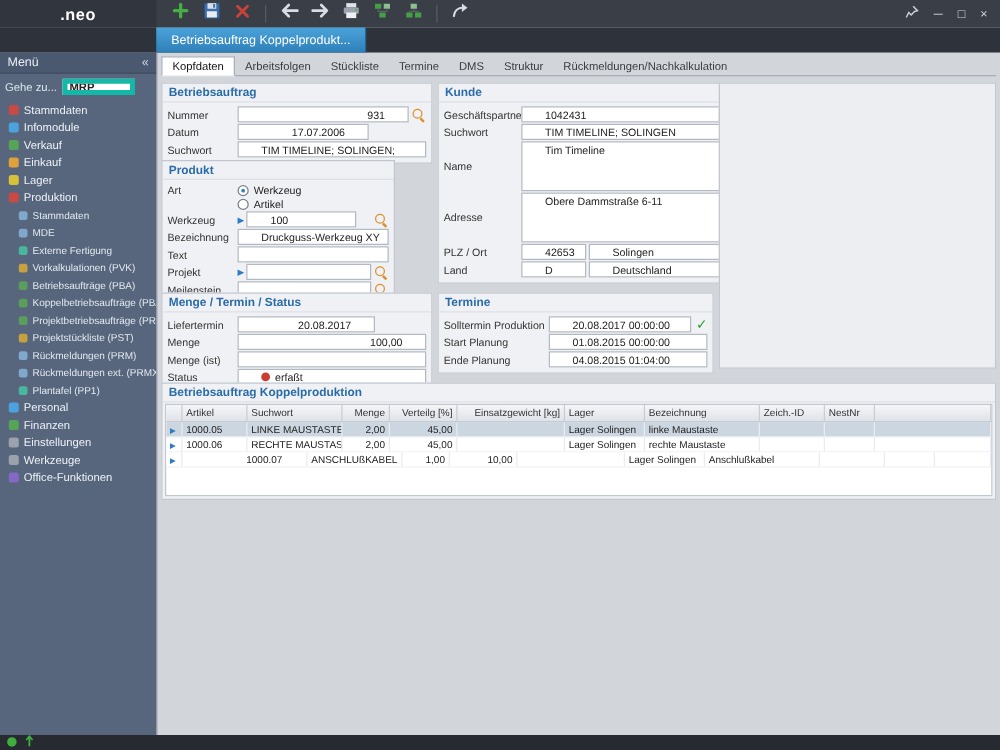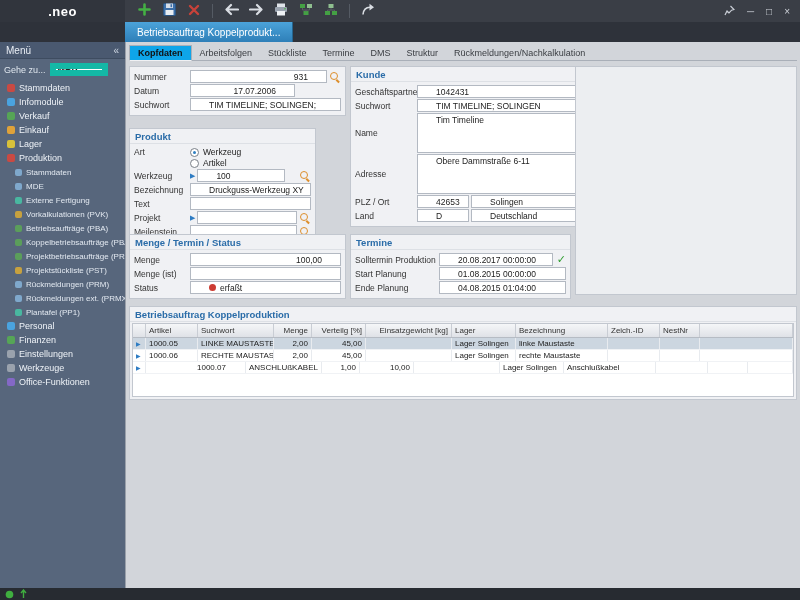--- a/index.html
+++ b/index.html
@@ -20,39 +20,39 @@
   .tabbar{position:absolute;top:22px;left:0;right:0;height:20px;background:#2e323a;z-index:5;}
   .doc-tab{position:absolute;left:125px;top:0;height:20px;background:linear-gradient(#4ba3da,#2e7fb8);
     color:#fff;font-size:10px;display:flex;align-items:center;padding:0 12px;border-right:1px solid #25658f;}
 
   
   .sidebar{position:absolute;top:42px;left:0;width:125px;bottom:12px;background:#57667c;z-index:4;overflow:hidden;}
   .menu-header{height:17px;background:#4a5970;border-bottom:1px solid #3e4c60;color:#e8edf4;font-size:10px;
     display:flex;align-items:center;padding:0 6px;}
   .menu-header .collapse{margin-left:auto;cursor:pointer;font-size:10px;color:#cdd6e2;}
   .goto-row{display:flex;align-items:center;gap:4px;padding:4px 4px;color:#dfe6ee;font-size:9px;}
-  .goto-input{width:58px;height:13px;background:#fff;border:6px solid #14b8a6;font-size:9px;padding:0 2px;
+  .goto-input{width:58px;height:13px;background:#fff;border:4px solid #14b8a6;font-size:9px;padding:0 2px;
     color:#222;font-family:inherit;font-weight:bold;}
   .menu-list{margin-top:1px;}
   .menu-item{height:14px;display:flex;align-items:center;gap:4px;padding-left:7px;color:#eef2f7;font-size:9px;
     white-space:nowrap;overflow:hidden;cursor:pointer;}
   .menu-item.sub{padding-left:15px;font-size:8px;color:#e3e9f1;}
   .mi-icon{width:8px;height:8px;border-radius:2px;flex:none;}
   .menu-item.sub .mi-icon{width:7px;height:7px;}
 
   
   .statusbar{position:absolute;left:0;right:0;bottom:0;height:12px;background:#272b31;display:flex;
     align-items:center;gap:5px;padding-left:5px;z-index:5;}
 
   
   .main{position:absolute;top:42px;left:125px;right:0;bottom:12px;background:#d2d5da;border-left:1px solid #9aa0aa;}
   .content-tabs{position:absolute;top:3px;left:3px;right:3px;height:16px;display:flex;align-items:flex-end;
     border-bottom:1px solid #a9afb8;}
   .ctab{font-size:9px;padding:2px 8px;color:#3a3d42;cursor:pointer;white-space:nowrap;}
-  .ctab.active{background:#0ea5e9;border:1px solid #a9afb8;border-bottom:1px solid #f0f1f4;font-weight:bold;color:#111;
+  .ctab.active{background:#ffffff;border:1px solid #a9afb8;border-bottom:1px solid #f0f1f4;font-weight:normal;color:#111;
     margin-bottom:-1px;}
 
   .section{position:absolute;background:#f0f1f4;border:1px solid #c2c7cf;}
   .section-title{color:#2a6ca8;font-size:9.5px;font-weight:bold;padding:2px 5px 1px;border-bottom:1px solid #dde0e5;}
   .section-body{padding:3px 4px 3px 4px;}
 
   .frow{display:flex;align-items:center;margin-bottom:1px;position:relative;}
   .flabel{width:56px;flex:none;font-size:8.5px;color:#333;overflow:hidden;white-space:nowrap;}
   .sec-kunde .flabel{width:62px;}
   .sec-termine .flabel{width:84px;}
@@ -282,20 +282,21 @@
       <div class="ctab active">Kopfdaten</div>
       <div class="ctab">Arbeitsfolgen</div>
       <div class="ctab">Stückliste</div>
       <div class="ctab">Termine</div>
       <div class="ctab">DMS</div>
       <div class="ctab">Struktur</div>
       <div class="ctab">Rückmeldungen/Nachkalkulation</div>
     </div>
 
   <div class="section sec-ba">
+    <div class="section-title">Betriebsauftrag</div>
     <div class="section-body" id="ba-fields">
         <div class="frow">
           <span class="flabel">Nummer</span>
           <div class="finput right" style="margin-right: 14px;">
             <span>931</span>
           </div>
           <span class="magnifier"></span>
         </div>
         <div class="frow">
           <span class="flabel">Datum</span>
@@ -359,20 +360,26 @@
             <span></span>
           </div>
           <span class="magnifier"></span>
         </div>
       </div>
   </div>
 
   <div class="section sec-menge">
     <div class="section-title">Menge / Termin / Status</div>
     <div class="section-body" id="menge-fields">
+        <div class="frow">
+          <span class="flabel">Liefertermin</span>
+          <div class="finput right fixed" style="width: 110px;">
+            <span>20.08.2017</span>
+          </div>
+        </div>
         <div class="frow">
           <span class="flabel">Menge</span>
           <div class="finput right">
             <span>100,00</span>
           </div>
         </div>
         <div class="frow">
           <span class="flabel">Menge (ist)</span>
           <div class="finput right">
             <span></span>

